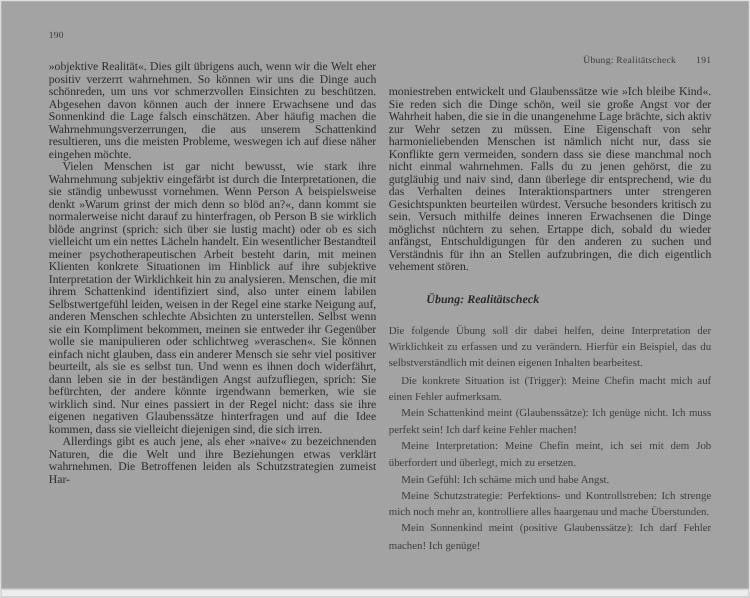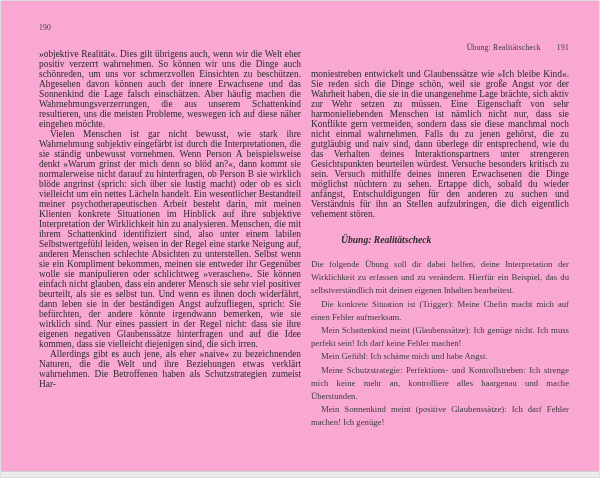--- a/index.html
+++ b/index.html
@@ -4,21 +4,21 @@
 <style>
   html, body {
     margin: 0;
     padding: 0;
     background: #f4f4f4;
   }
   .spread {
     position: relative;
     width: 600px;
     height: 478px;
-    background: #f9a8d4;
+    background: #a3a3a3;
     box-sizing: border-box;
     border: 1px solid #dedede;
     overflow: hidden;
     font-family: "Liberation Serif", serif;
     color: #2b2b2b;
   }
   .bottom-edge {
     position: absolute;
     left: 0;
     bottom: 0;
@@ -79,37 +79,38 @@
 
 <div class="spread">
 
   <div class="page page-left">
     <div class="running-header">
       <span class="page-num">190</span>
     </div>
     <div class="body-text">
       <p>»objektive Realität«. Dies gilt übrigens auch, wenn wir die Welt eher positiv verzerrt wahrnehmen. So können wir uns die Dinge auch schönreden, um uns vor schmerzvollen Einsichten zu beschützen. Abgesehen davon können auch der innere Erwachsene und das Sonnenkind die Lage falsch einschätzen. Aber häufig machen die Wahrnehmungsverzerrungen, die aus unserem Schattenkind resultieren, uns die meisten Probleme, weswegen ich auf diese näher eingehen möchte.</p>
       <p class="indent">Vielen Menschen ist gar nicht bewusst, wie stark ihre Wahrnehmung subjektiv eingefärbt ist durch die Interpretationen, die sie ständig unbewusst vornehmen. Wenn Person A beispielsweise denkt »Warum grinst der mich denn so blöd an?«, dann kommt sie normalerweise nicht darauf zu hinterfragen, ob Person B sie wirklich blöde angrinst (sprich: sich über sie lustig macht) oder ob es sich vielleicht um ein nettes Lächeln handelt. Ein wesentlicher Bestandteil meiner psychotherapeutischen Arbeit besteht darin, mit meinen Klienten konkrete Situationen im Hinblick auf ihre subjektive Interpretation der Wirklichkeit hin zu analysieren. Menschen, die mit ihrem Schattenkind identifiziert sind, also unter einem labilen Selbstwertgefühl leiden, weisen in der Regel eine starke Neigung auf, anderen Menschen schlechte Absichten zu unterstellen. Selbst wenn sie ein Kompliment bekommen, meinen sie entweder ihr Gegenüber wolle sie manipulieren oder schlichtweg »veraschen«. Sie können einfach nicht glauben, dass ein anderer Mensch sie sehr viel positiver beurteilt, als sie es selbst tun. Und wenn es ihnen doch widerfährt, dann leben sie in der beständigen Angst aufzufliegen, sprich: Sie befürchten, der andere könnte irgendwann bemerken, wie sie wirklich sind. Nur eines passiert in der Regel nicht: dass sie ihre eigenen negativen Glaubenssätze hinterfragen und auf die Idee kommen, dass sie vielleicht diejenigen sind, die sich irren.</p>
-      <p class="indent">Allerdings gibt es auch jene, als eher »naive« zu bezeichnenden Naturen, die die Welt und ihre Beziehungen etwas verklärt wahrnehmen. Die Betroffenen haben als Schutzstrategien zumeist Har-</p>
+      <p class="indent">Allerdings gibt es auch jene, als eher »naive« zu bezeichnenden Naturen, die die Welt und ihre Beziehungen etwas verklärt wahrnehmen. Die Betroffenen leiden als Schutzstrategien zumeist Har-</p>
     </div>
   </div>
 
   <div class="page page-right">
     <div class="running-header">
       <span class="head-title">Übung: Realitätscheck</span>
       <span class="page-num">191</span>
     </div>
     <div class="body-text">
       <p>moniestreben entwickelt und Glaubenssätze wie »Ich bleibe Kind«. Sie reden sich die Dinge schön, weil sie große Angst vor der Wahrheit haben, die sie in die unangenehme Lage brächte, sich aktiv zur Wehr setzen zu müssen. Eine Eigenschaft von sehr harmonieliebenden Menschen ist nämlich nicht nur, dass sie Konflikte gern vermeiden, sondern dass sie diese manchmal noch nicht einmal wahrnehmen. Falls du zu jenen gehörst, die zu gutgläubig und naiv sind, dann überlege dir entsprechend, wie du das Verhalten deines Interaktionspartners unter strengeren Gesichtspunkten beurteilen würdest. Versuche besonders kritisch zu sein. Versuch mithilfe deines inneren Erwachsenen die Dinge möglichst nüchtern zu sehen. Ertappe dich, sobald du wieder anfängst, Entschuldigungen für den anderen zu suchen und Verständnis für ihn an Stellen aufzubringen, die dich eigentlich vehement stören.</p>
     </div>
     <div class="exercise-heading">Übung: Realitätscheck</div>
     <div class="exercise">
       <p>Die folgende Übung soll dir dabei helfen, deine Interpretation der Wirklichkeit zu erfassen und zu verändern. Hierfür ein Beispiel, das du selbstverständlich mit deinen eigenen Inhalten bearbeitest.</p>
       <p class="indent">Die konkrete Situation ist (Trigger): Meine Chefin macht mich auf einen Fehler aufmerksam.</p>
       <p class="indent">Mein Schattenkind meint (Glaubenssätze): Ich genüge nicht. Ich muss perfekt sein! Ich darf keine Fehler machen!</p>
+      <p class="indent">Meine Interpretation: Meine Chefin meint, ich sei mit dem Job überfordert und überlegt, mich zu ersetzen.</p>
       <p class="indent">Mein Gefühl: Ich schäme mich und habe Angst.</p>
-      <p class="indent">Meine Schutzstrategie: Perfektions- und Kontrollstreben: Ich strenge mich keine mehr an, kontrolliere alles haargenau und mache Überstunden.</p>
+      <p class="indent">Meine Schutzstrategie: Perfektions- und Kontrollstreben: Ich strenge mich noch mehr an, kontrolliere alles haargenau und mache Überstunden.</p>
       <p class="indent">Mein Sonnenkind meint (positive Glaubenssätze): Ich darf Fehler machen! Ich genüge!</p>
     </div>
   </div>
 
   <div class="bottom-edge"></div>
 </div>
 
 </body></html>

